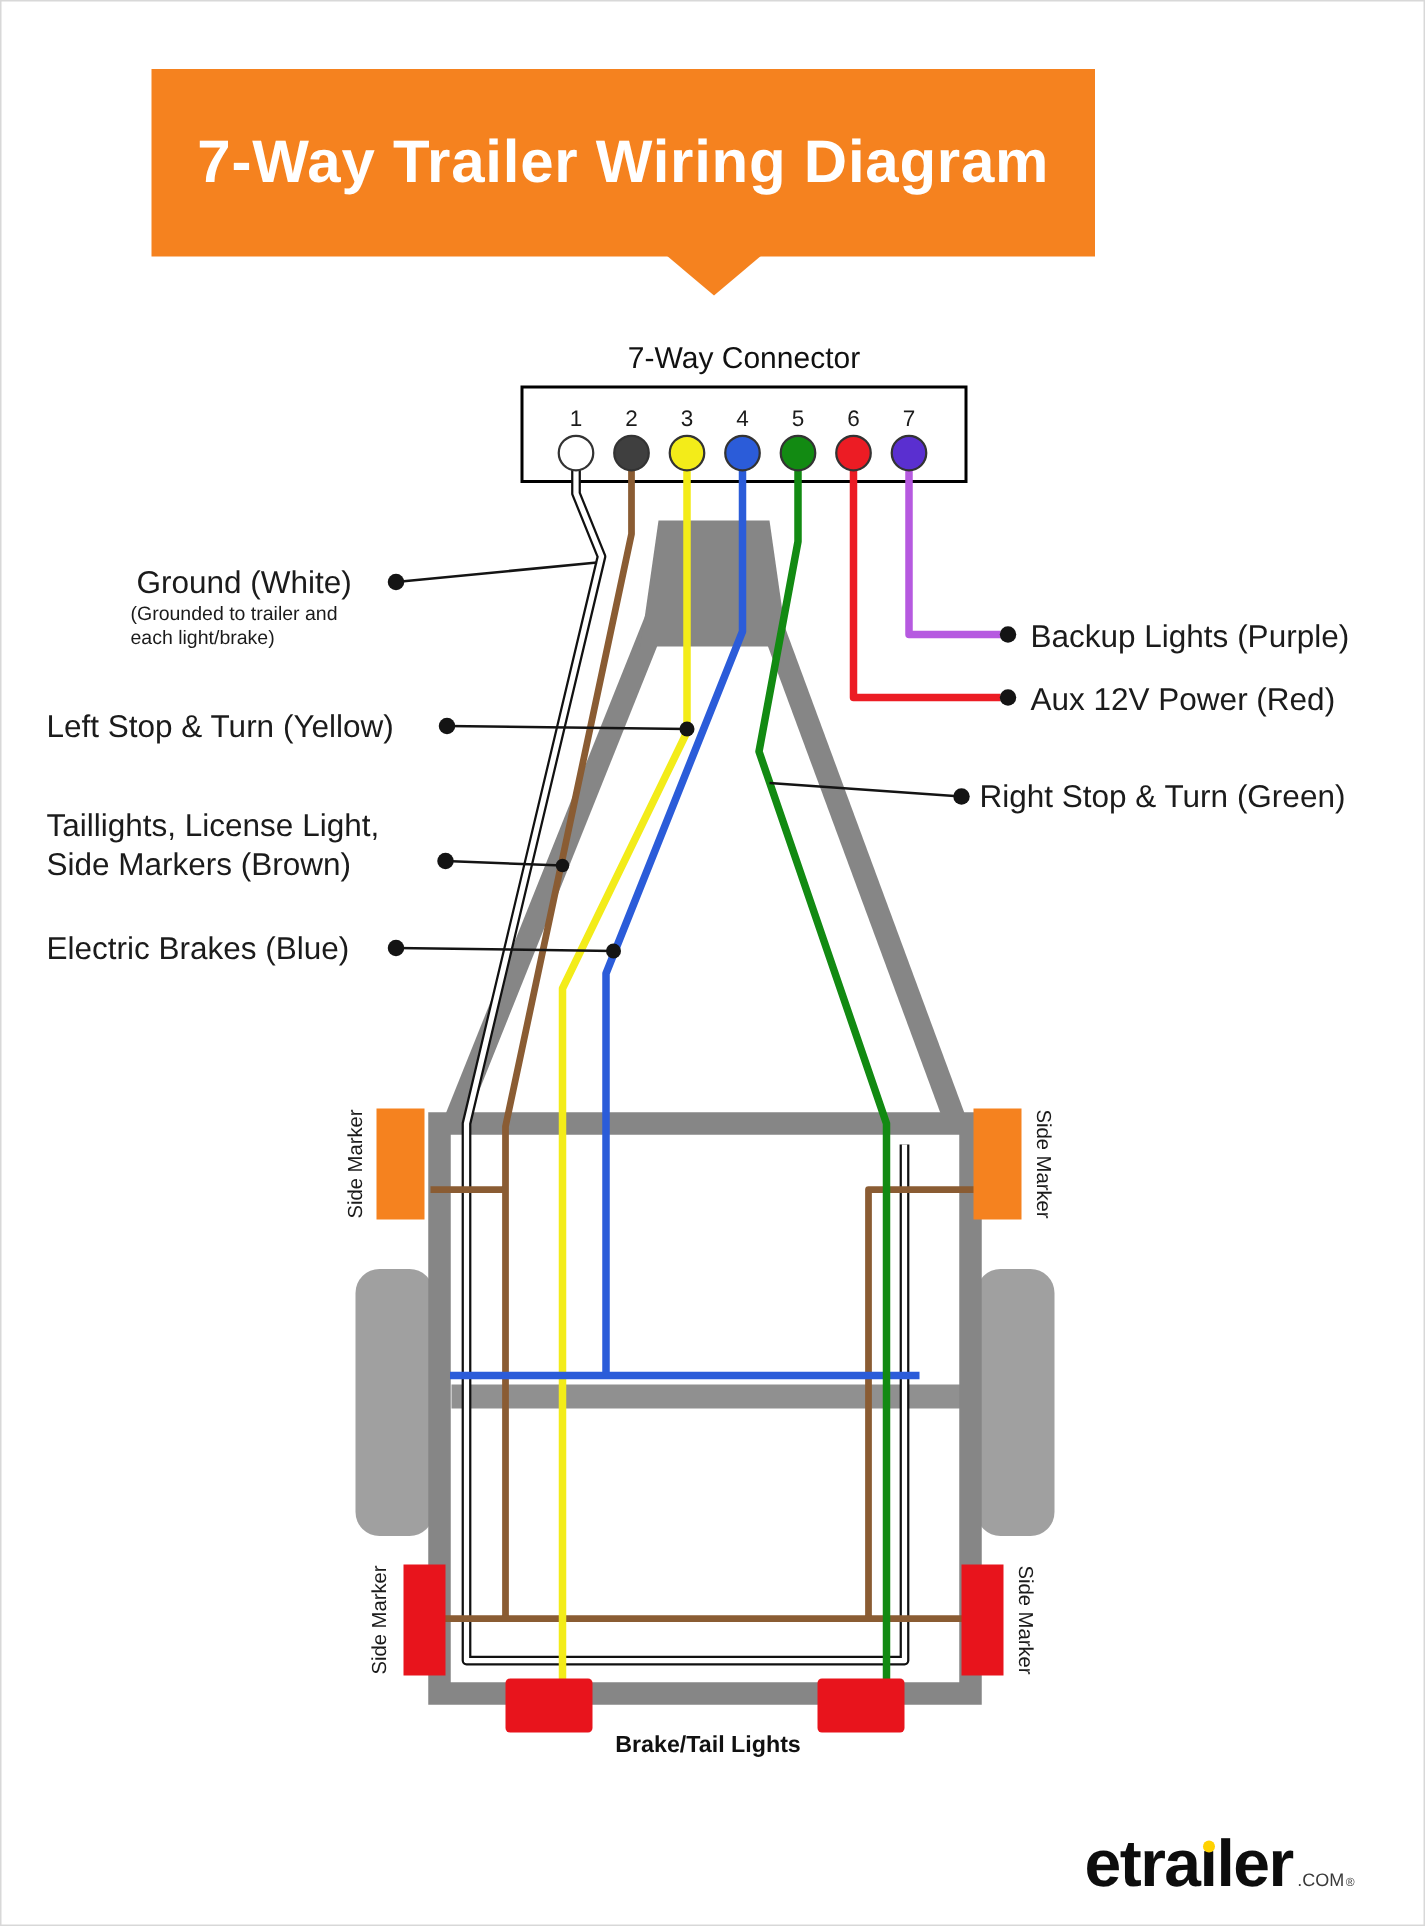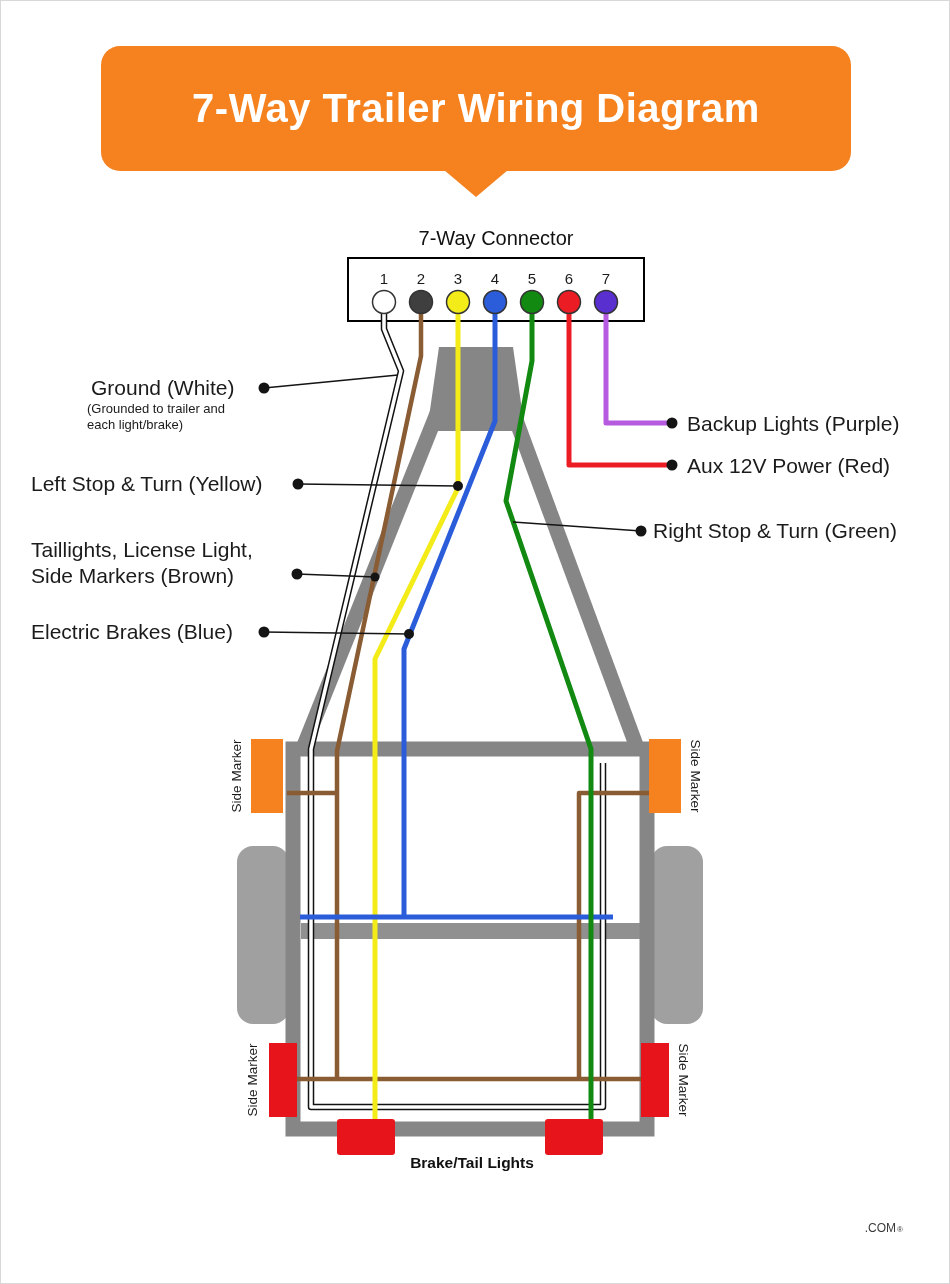--- a/index.html
+++ b/index.html
@@ -2,22 +2,22 @@
 <html><head>
 <meta charset="utf-8">
 <style>
   html,body{margin:0;padding:0;background:#ffffff;}
   .page{
     position:relative;width:948px;height:1282px;background:#ffffff;
     border:1px solid #d8d8d8;overflow:hidden;
     font-family:"Liberation Sans",sans-serif;
   }
   .banner{
-    position:absolute;left:100px;top:45px;width:750px;height:125px;
-    display:flex;align-items:center;justify-content:center;border-radius:19px;
+    position:absolute;left:100px;top:45px;width:629px;height:125px;
+    display:flex;align-items:center;justify-content:center;
   }
   .banner-title{color:#ffffff;font-size:40px;font-weight:bold;letter-spacing:.5px;}
   .banner-arrow{
     position:absolute;left:443px;top:169px;width:0;height:0;
     border-left:32px solid transparent;border-right:32px solid transparent;
     border-top:27px solid #f5821f;
   }
   svg.diagram{position:absolute;left:0;top:0;}
   svg text{font-family:"Liberation Sans",sans-serif;fill:#1b1b1b;}
   .lbl{font-size:21px;}
@@ -128,17 +128,18 @@
       <text class="lbl" x="652" y="537">Right Stop &amp; Turn (Green)</text>
       <text class="lbl-side" x="240" y="775" transform="rotate(-90 240 775)">Side Marker</text>
       <text class="lbl-side" x="690" y="775" transform="rotate(90 690 775)">Side Marker</text>
       <text class="lbl-side" x="256" y="1079" transform="rotate(-90 256 1079)">Side Marker</text>
       <text class="lbl-side" x="678" y="1079" transform="rotate(90 678 1079)">Side Marker</text>
       <text class="lbl-bt" x="471" y="1167">Brake/Tail Lights</text>
     </g>
   </svg>
 
   <div class="logo">
+    <span class="logo-main"><span>etra</span><span class="logo-i"><span class="logo-dot" style="background-color: rgb(255, 210, 0);"></span><span>ı</span></span><span>ler</span></span>
     <span class="logo-suffix">.COM</span>
     <span class="logo-reg">®</span>
   </div>
 
 </div>
 
 </body></html>

